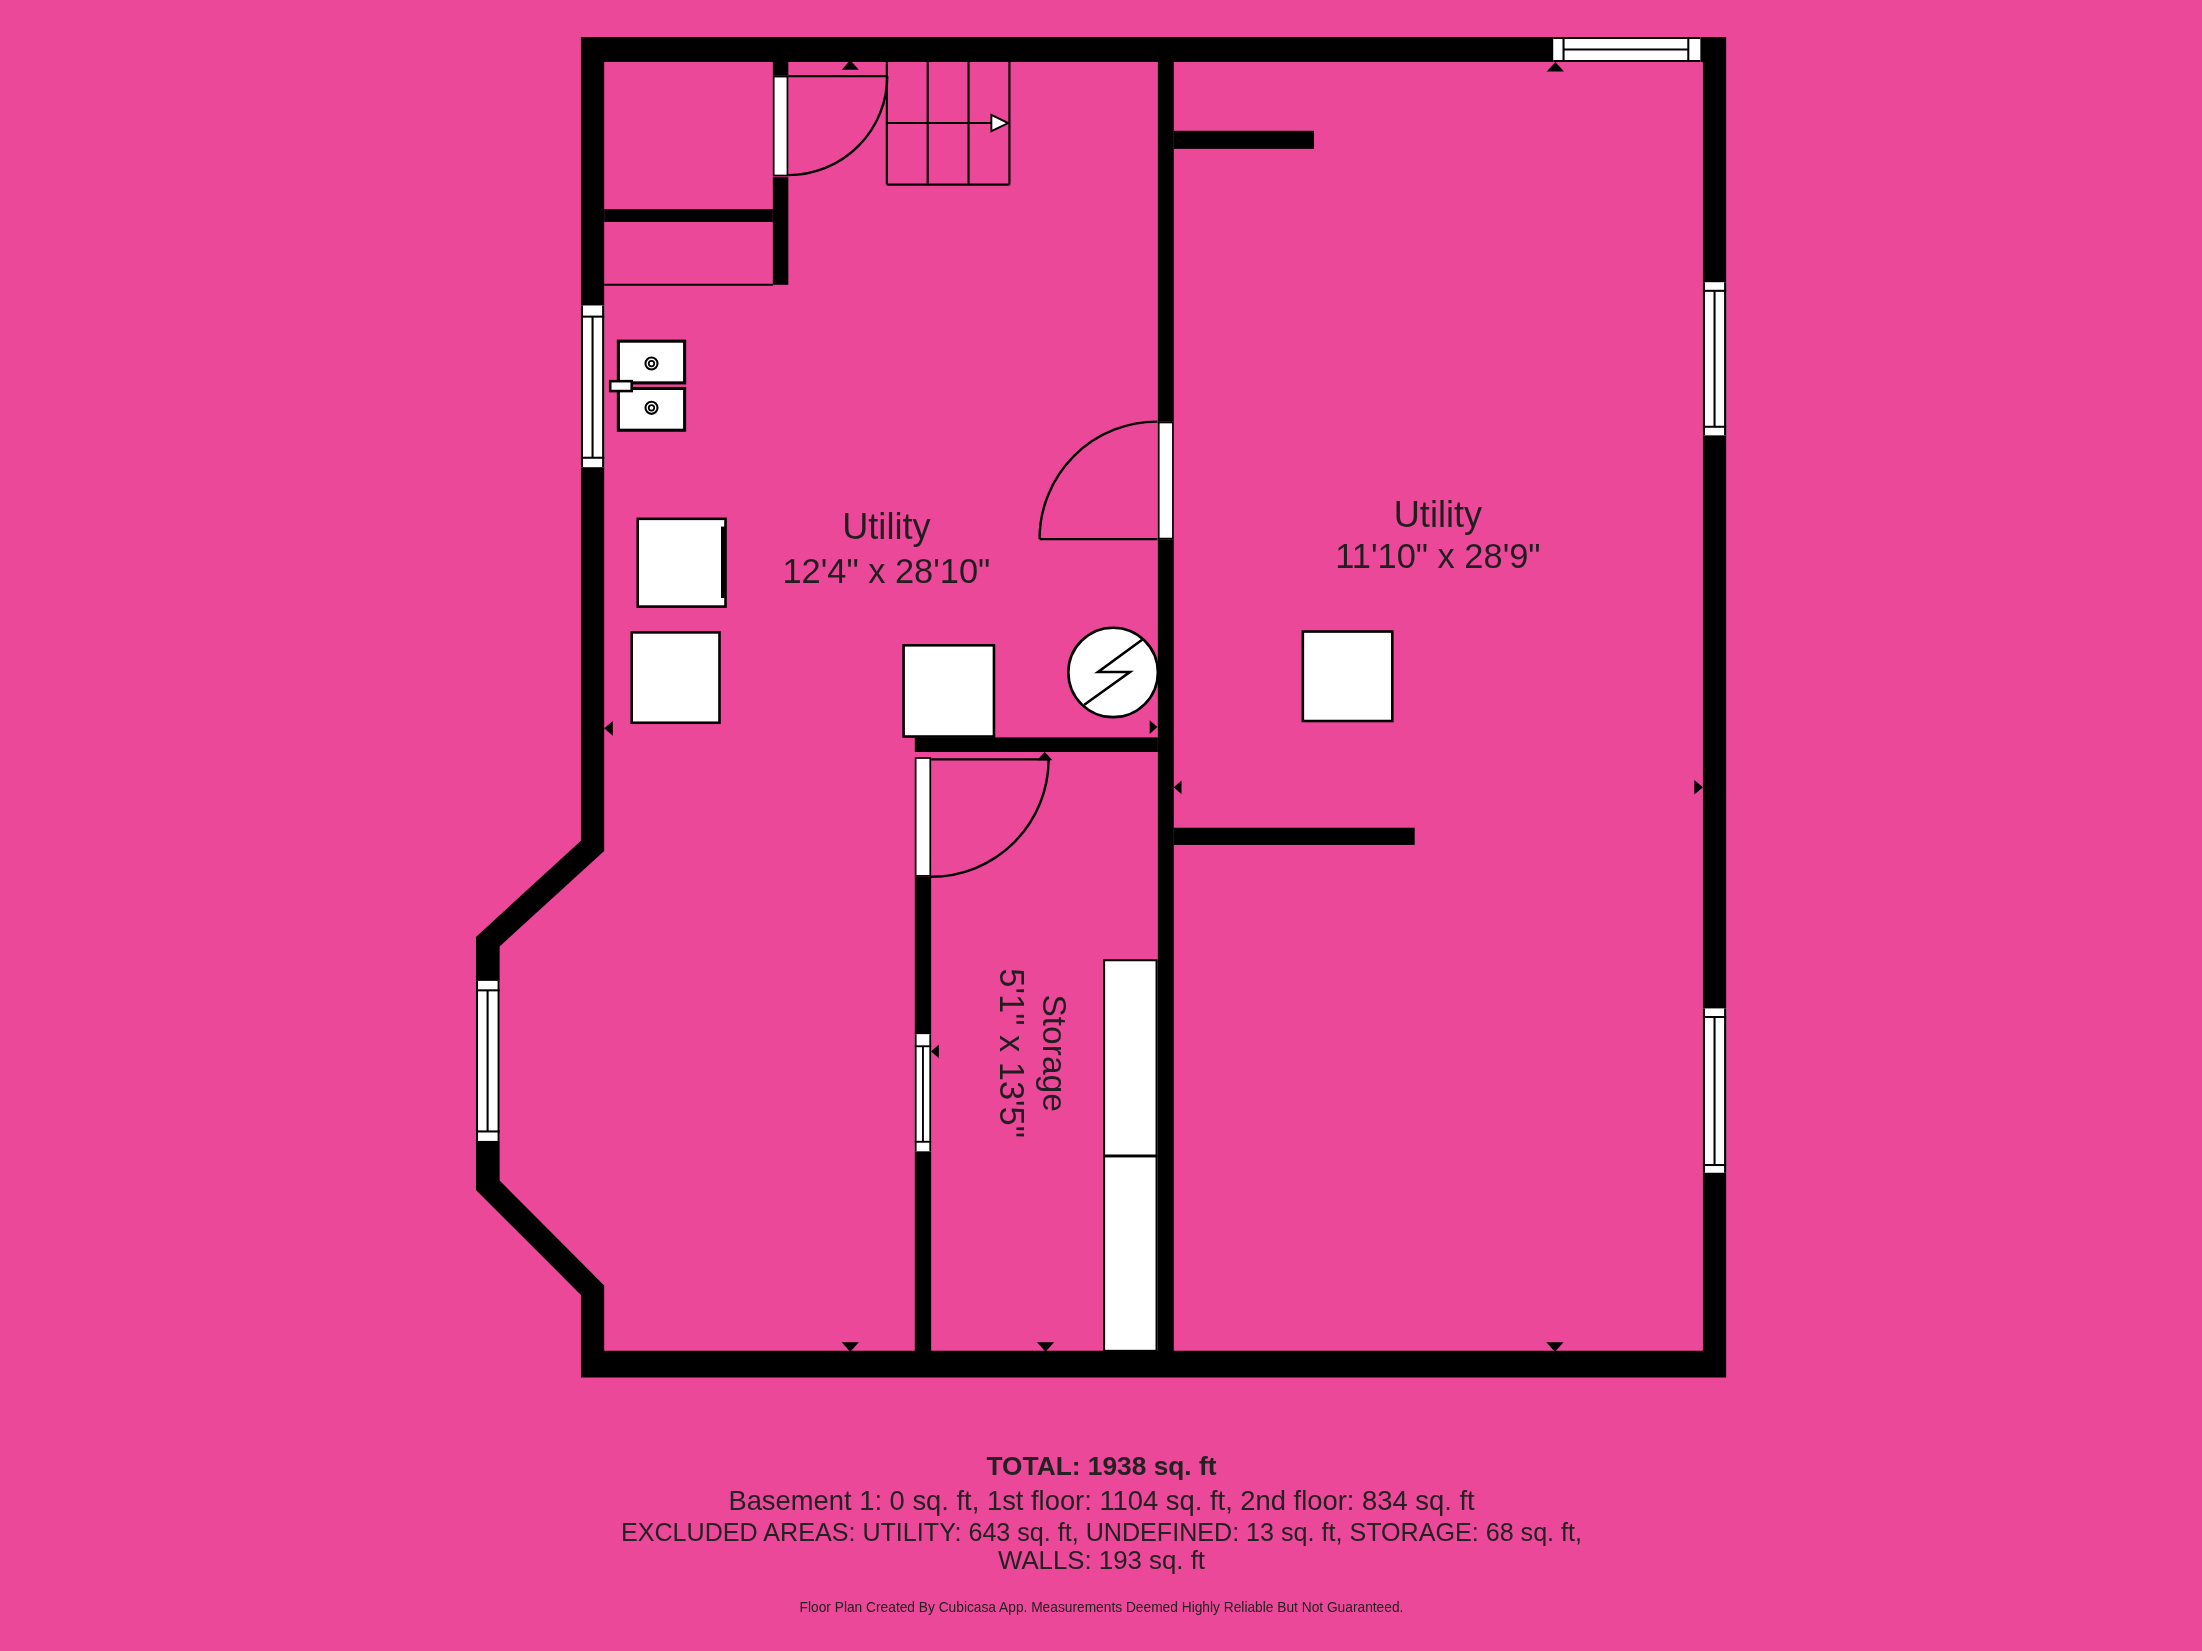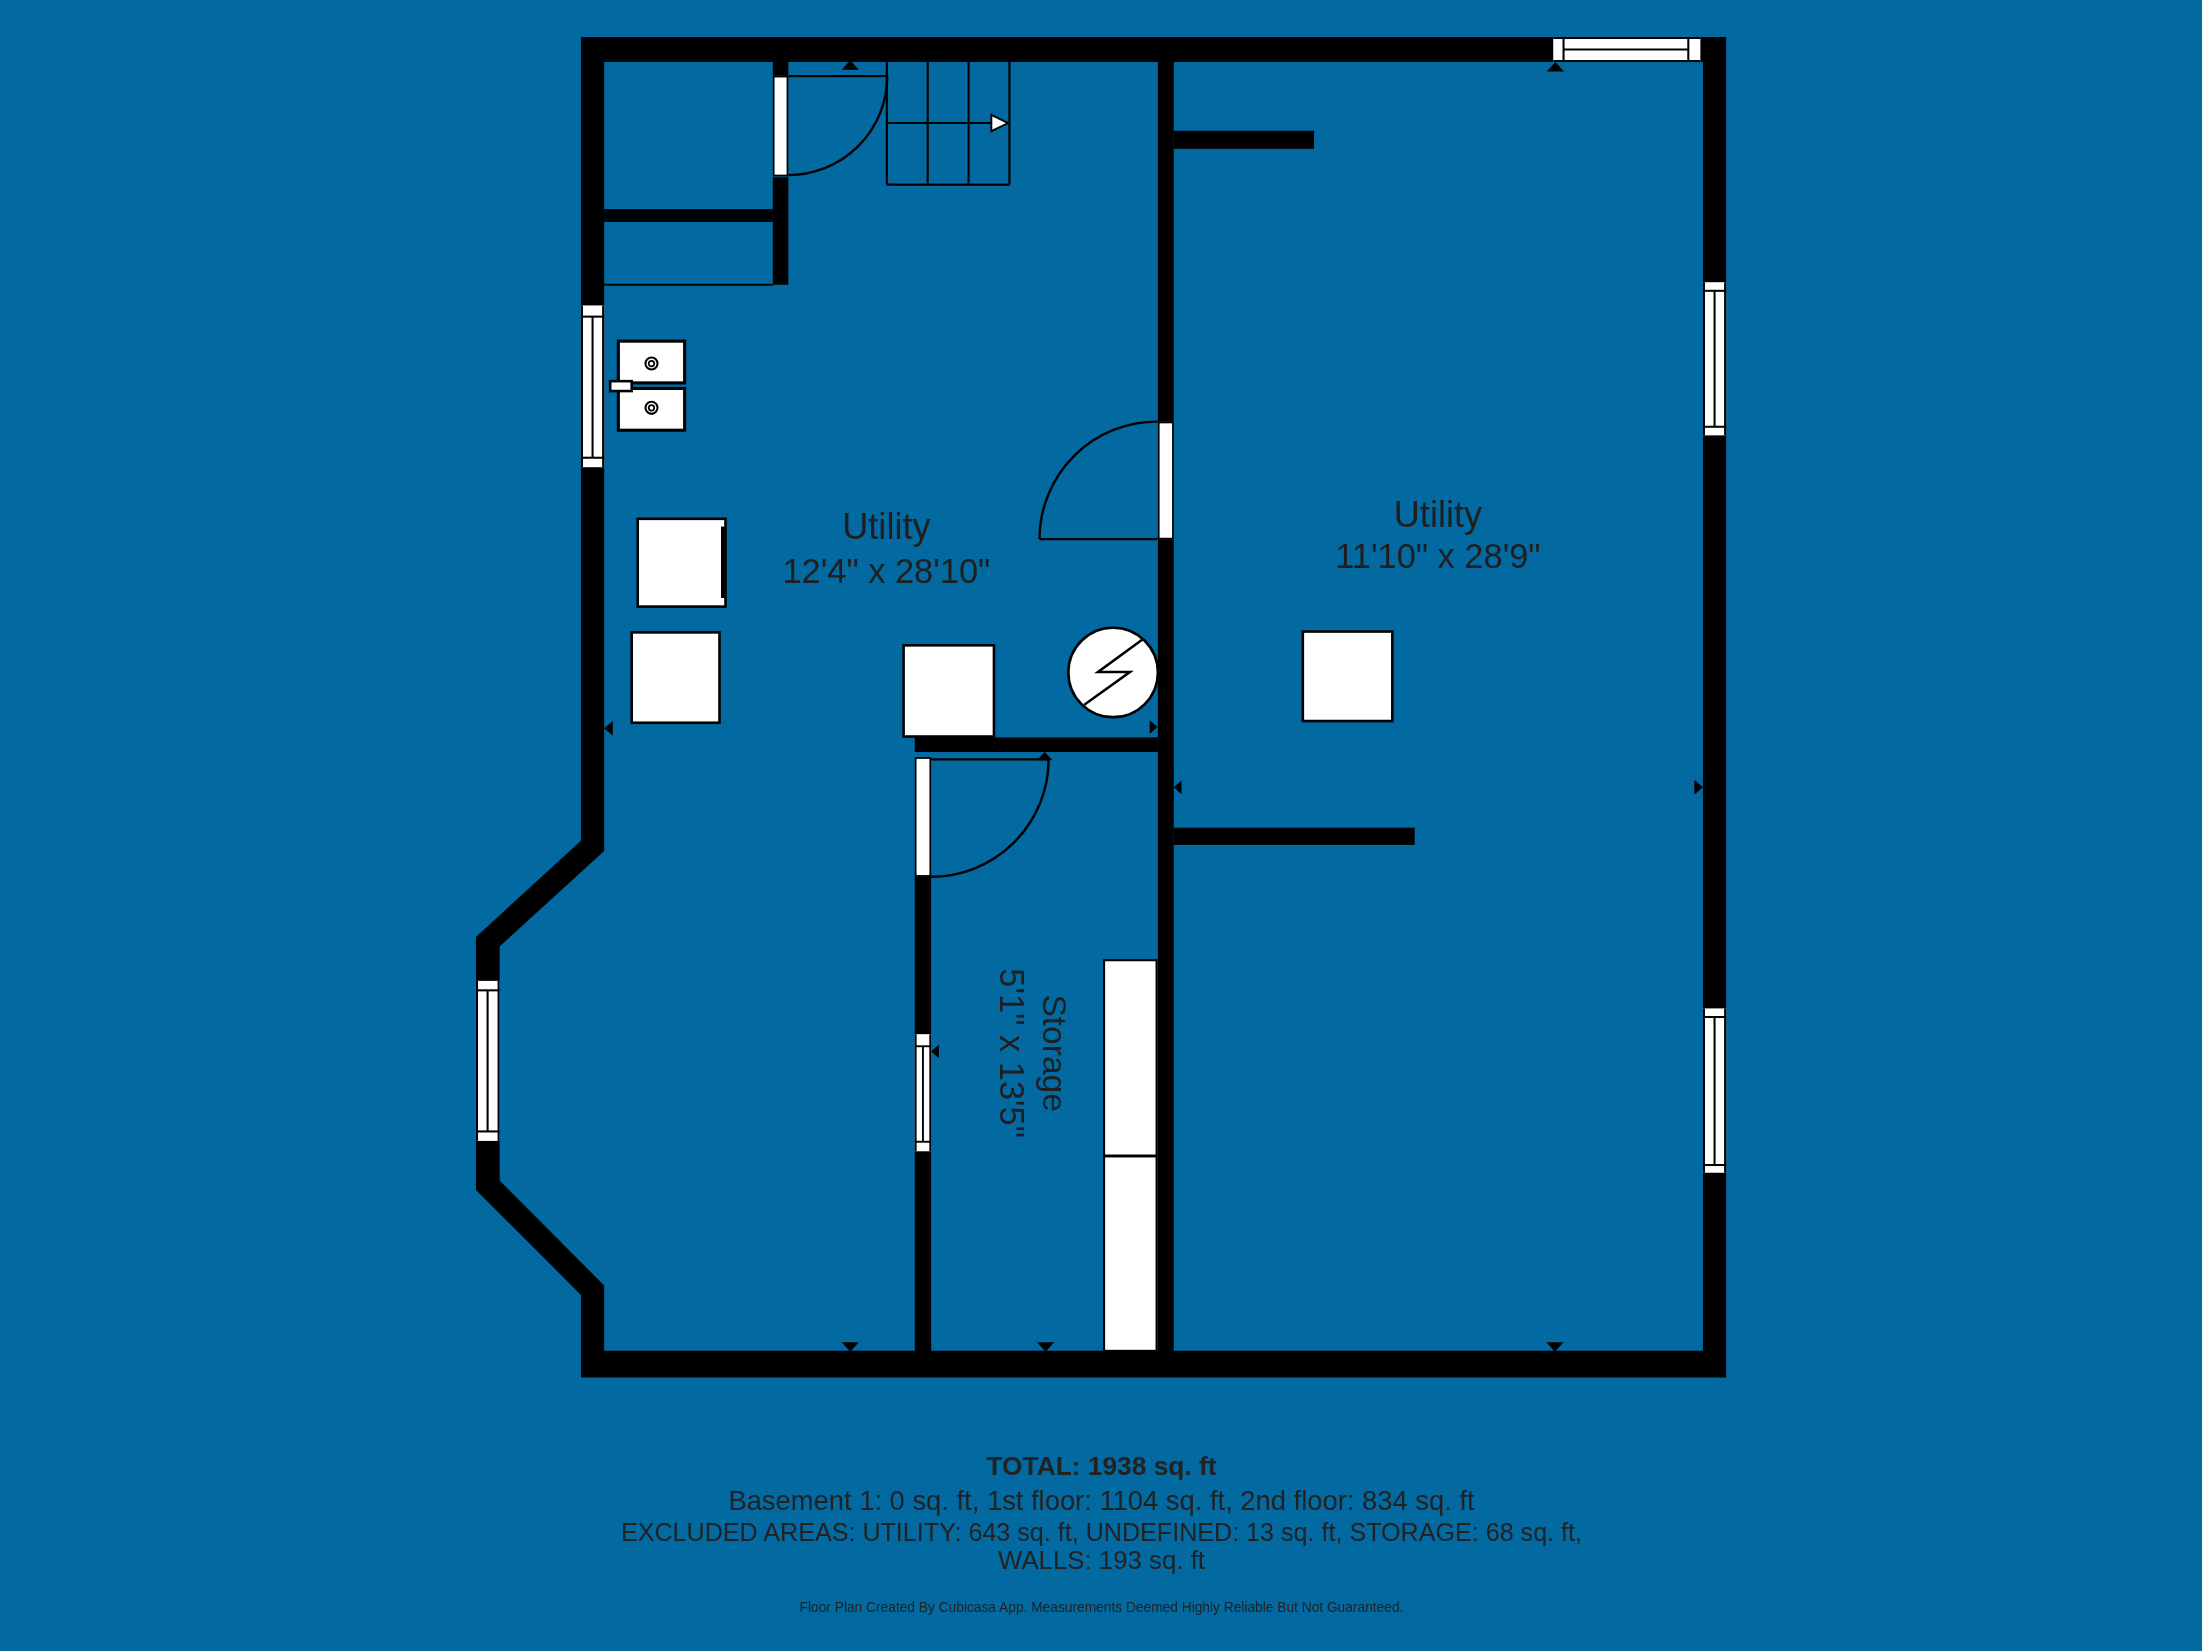--- a/index.html
+++ b/index.html
@@ -1,16 +1,16 @@
 <!DOCTYPE html>
 <html style="font-size:13.8px"><head>
 <meta charset="utf-8">
 <style>
   html,body{margin:0;padding:0;background:#ffffff;}
-  .page{width:2203px;height:1652px;position:relative;background:#0369a1;overflow:hidden;}
+  .page{width:2203px;height:1652px;position:relative;background:#ec4899;overflow:hidden;}
   svg{position:absolute;left:0;top:0;}
   text{font-family:"Liberation Sans", sans-serif;}
 </style>
 </head>
 <body>
 <div class="page">
 <svg width="2203" height="1652" viewBox="0 0 2560 1920">
 
   <path fill="#000" fill-rule="evenodd" d="
     M675,43 L2006,43 L2006,1601 L675,1601 L675,1505 L553,1383 L553,1089 L675,977 Z

